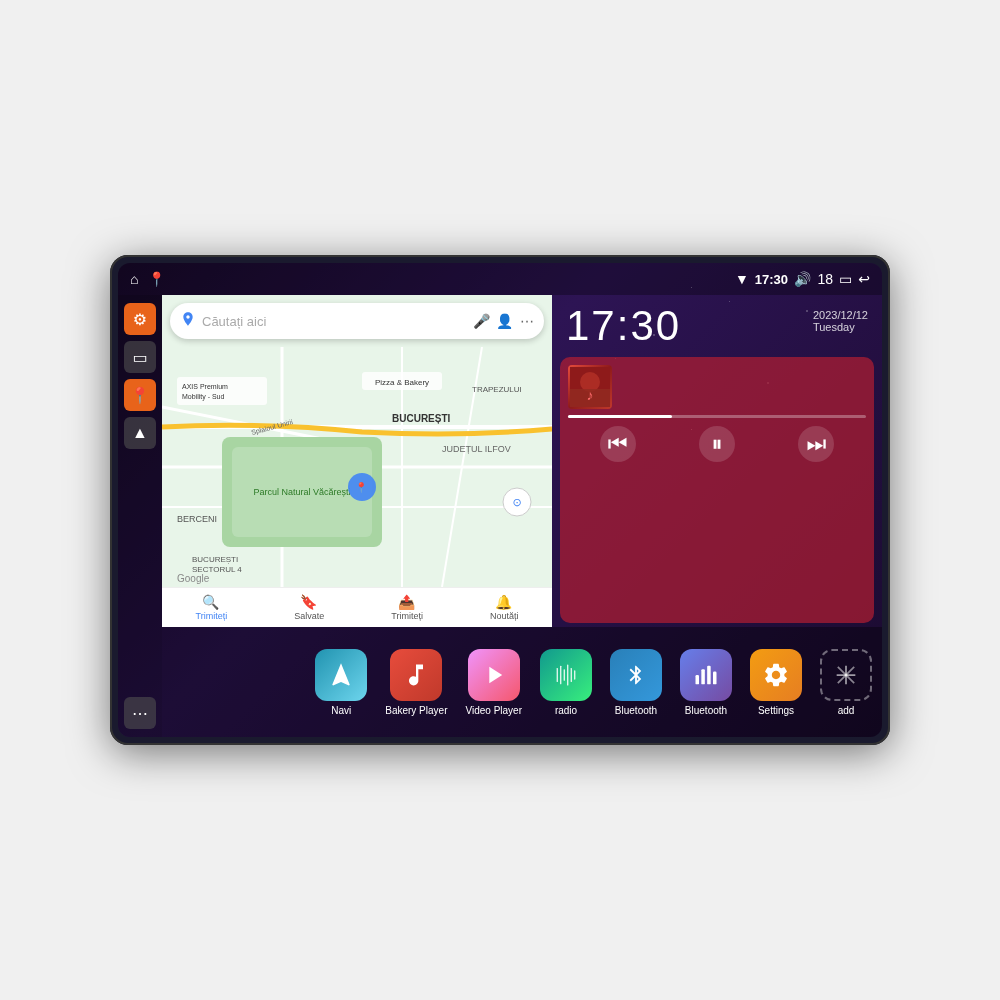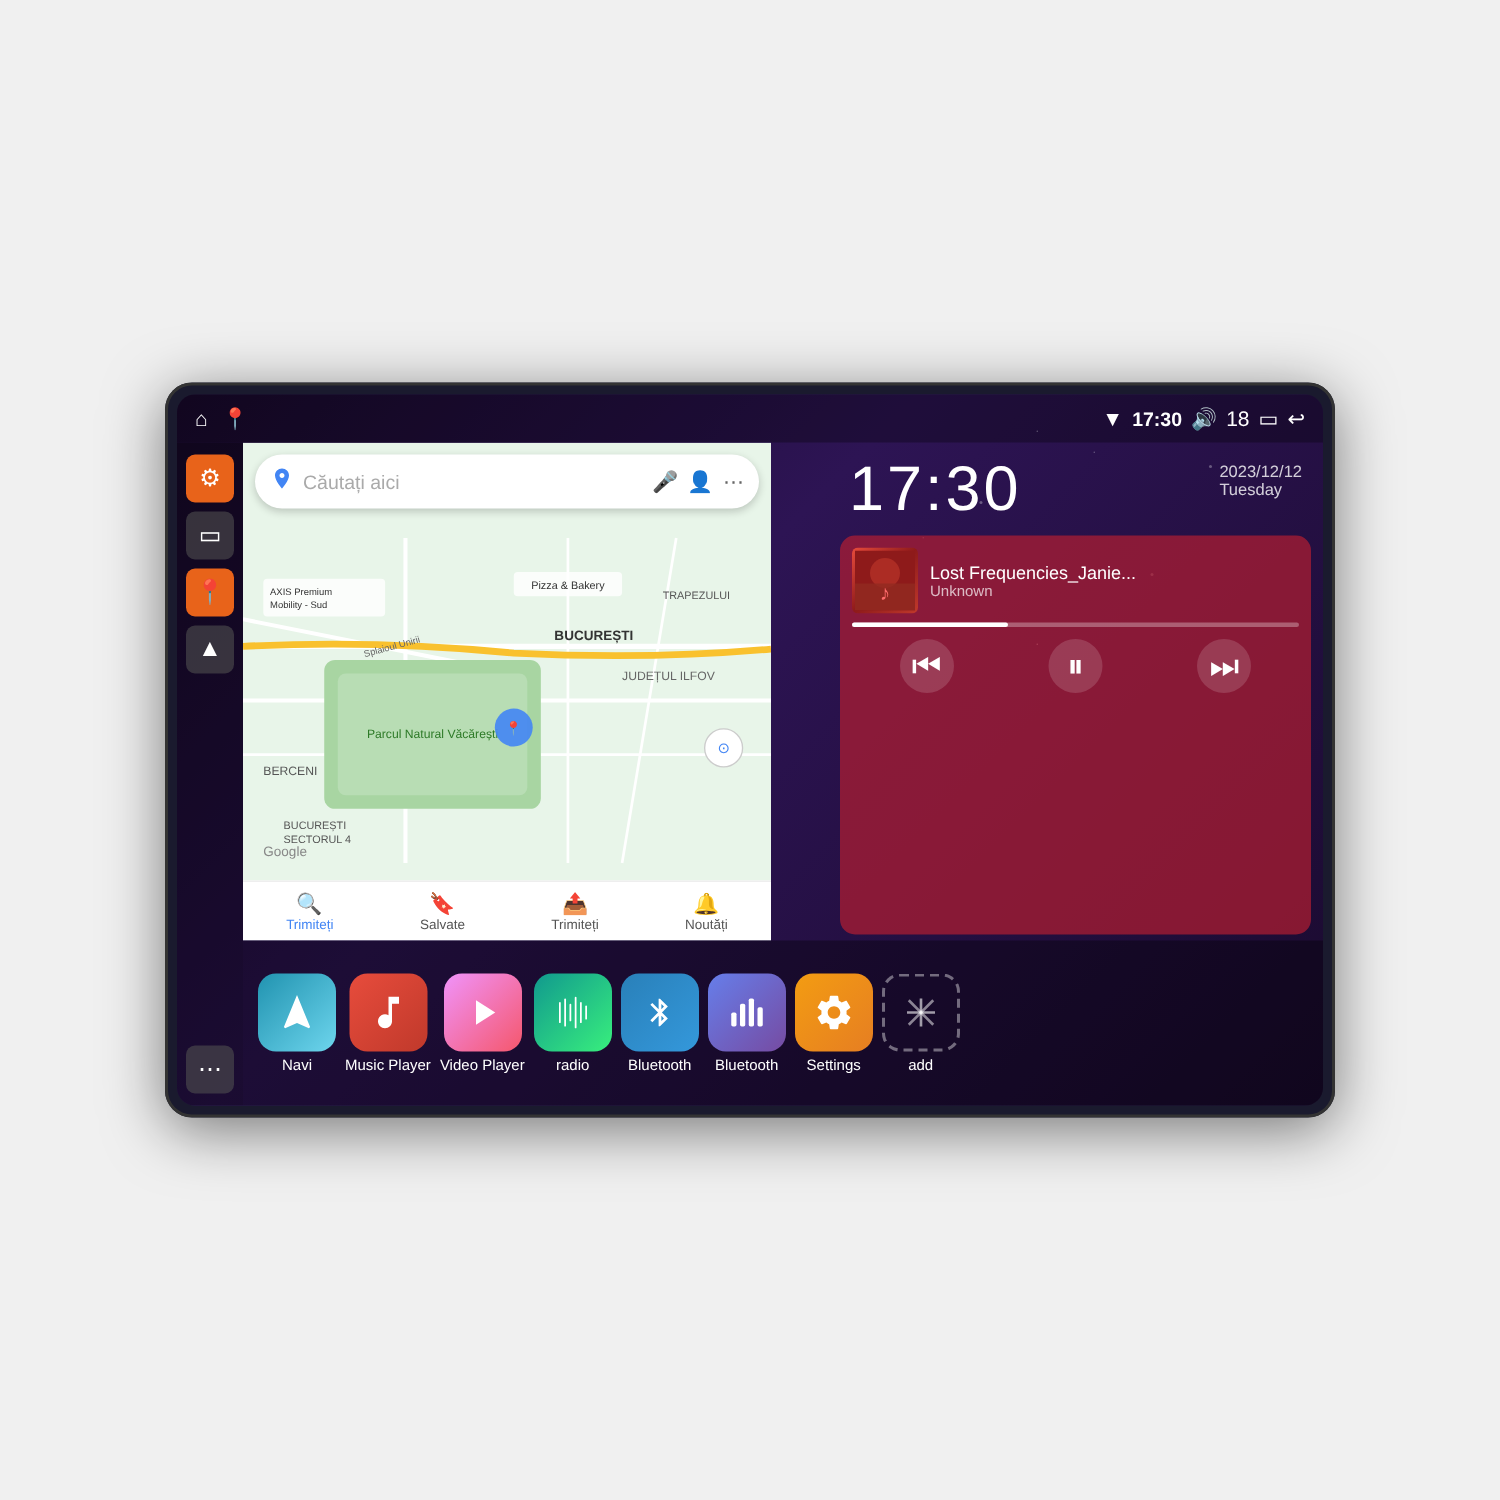--- a/index.html
+++ b/index.html
@@ -111,21 +111,21 @@
       flex: 1;
       display: flex;
       flex-direction: column;
       position: relative;
     }
 
     .map-frame {
       position: absolute;
       top: 0;
       left: 0;
-      width: 352px;
+      width: 390px;
       bottom: 0;
       background: #e8f5e9;
       border: none;
       overflow: hidden;
     }
 
     
     .map-search-bar {
       position: absolute;
       top: 8px;
@@ -304,24 +304,24 @@
     .app-grid-section {
       height: 110px;
       background: rgba(0,0,0,0.35);
       display: flex;
       align-items: center;
       padding: 0 10px;
       flex-shrink: 0;
     }
     .app-grid {
       display: flex;
-      gap: 6px;
+      gap: 18px;
       align-items: center;
       width: 100%;
-      justify-content: flex-start;
+      justify-content: flex-end;
     }
     .app-item {
       display: flex;
       flex-direction: column;
       align-items: center;
       gap: 4px;
       cursor: pointer;
     }
     .app-icon {
       width: 52px;
@@ -515,24 +515,20 @@
                 <div class="music-album-art">
                   <div class="music-album-art-inner">
                     <svg width="40" height="40" viewBox="0 0 40 40">
                       <rect width="40" height="40" fill="#8e1a1a"></rect>
                       <circle cx="20" cy="15" r="10" fill="#c0392b" opacity="0.6"></circle>
                       <rect x="0" y="22" width="40" height="18" fill="#922b21" opacity="0.8"></rect>
                       <text x="20" y="33" font-size="14" text-anchor="middle" fill="#ff6b6b">♪</text>
                     </svg>
                   </div>
                 </div>
-                <div class="music-meta">
-                  <div class="music-title">Lost Frequencies_Janie...</div>
-                  <div class="music-artist">Unknown</div>
-                </div>
               </div>
               <div class="music-progress">
                 <div class="music-progress-fill"></div>
               </div>
               <div class="music-controls">
                 <div class="music-ctrl-btn">⏮</div>
                 <div class="music-ctrl-btn">⏸</div>
                 <div class="music-ctrl-btn">⏭</div>
               </div>
             </div>
@@ -551,21 +547,21 @@
               </div>
               <span class="app-label">Navi</span>
             </div>
 
             <div class="app-item">
               <div class="app-icon red-gradient">
                 <svg width="28" height="28" viewBox="0 0 24 24" fill="white">
                     <path d="M12 3v10.55c-.59-.34-1.27-.55-2-.55-2.21 0-4 1.79-4 4s1.79 4 4 4 4-1.79 4-4V7h4V3h-6z"></path>
                   </svg>
               </div>
-              <span class="app-label">Music Player</span>
+              <span class="app-label">Bakery Player</span>
             </div>
 
             <div class="app-item">
               <div class="app-icon pink-gradient">
                 <svg width="28" height="28" viewBox="0 0 24 24" fill="white">
                     <path d="M8 5v14l11-7z"></path>
                   </svg>
               </div>
               <span class="app-label">Video Player</span>
             </div>

